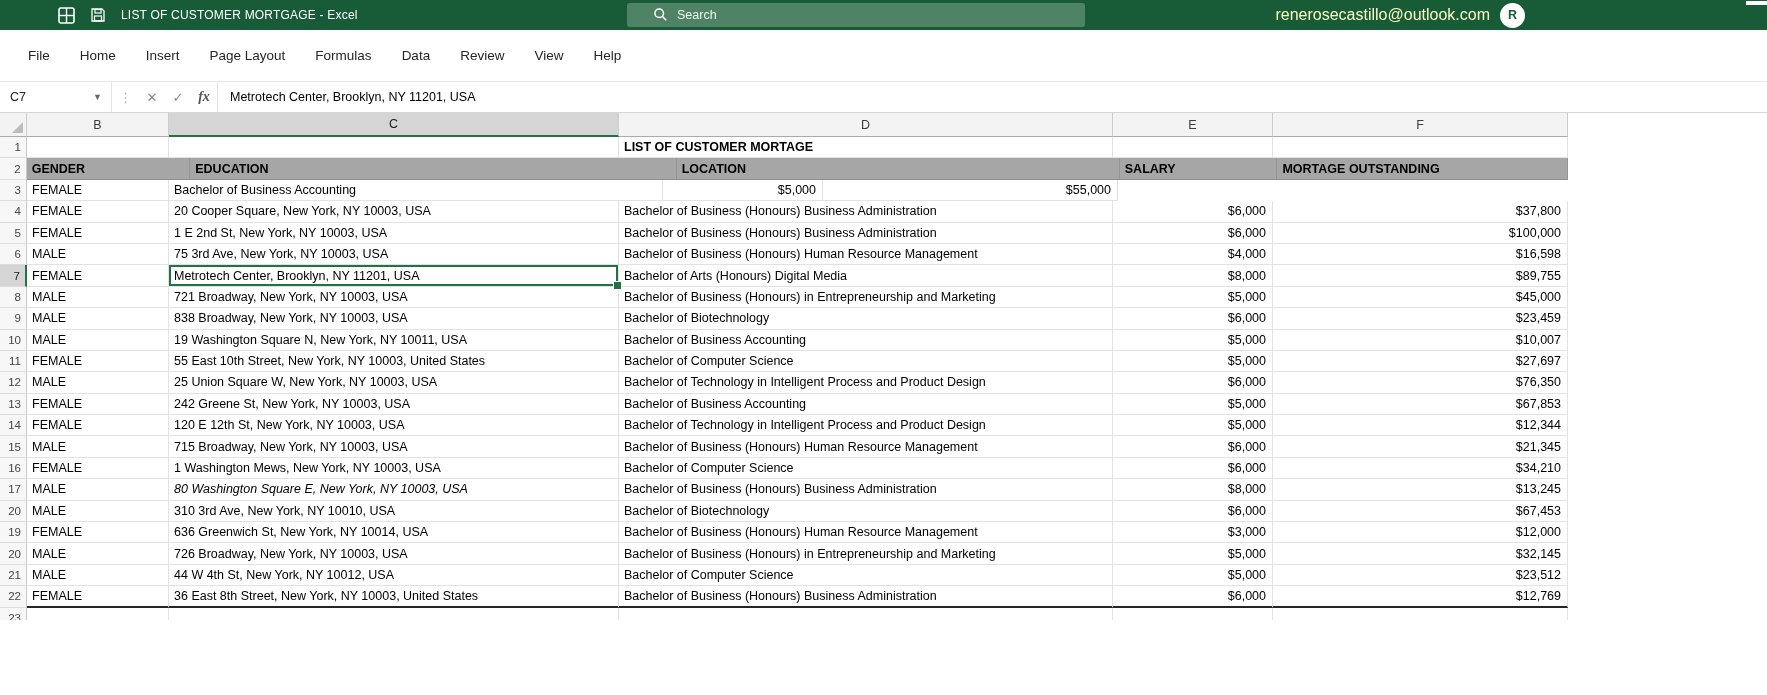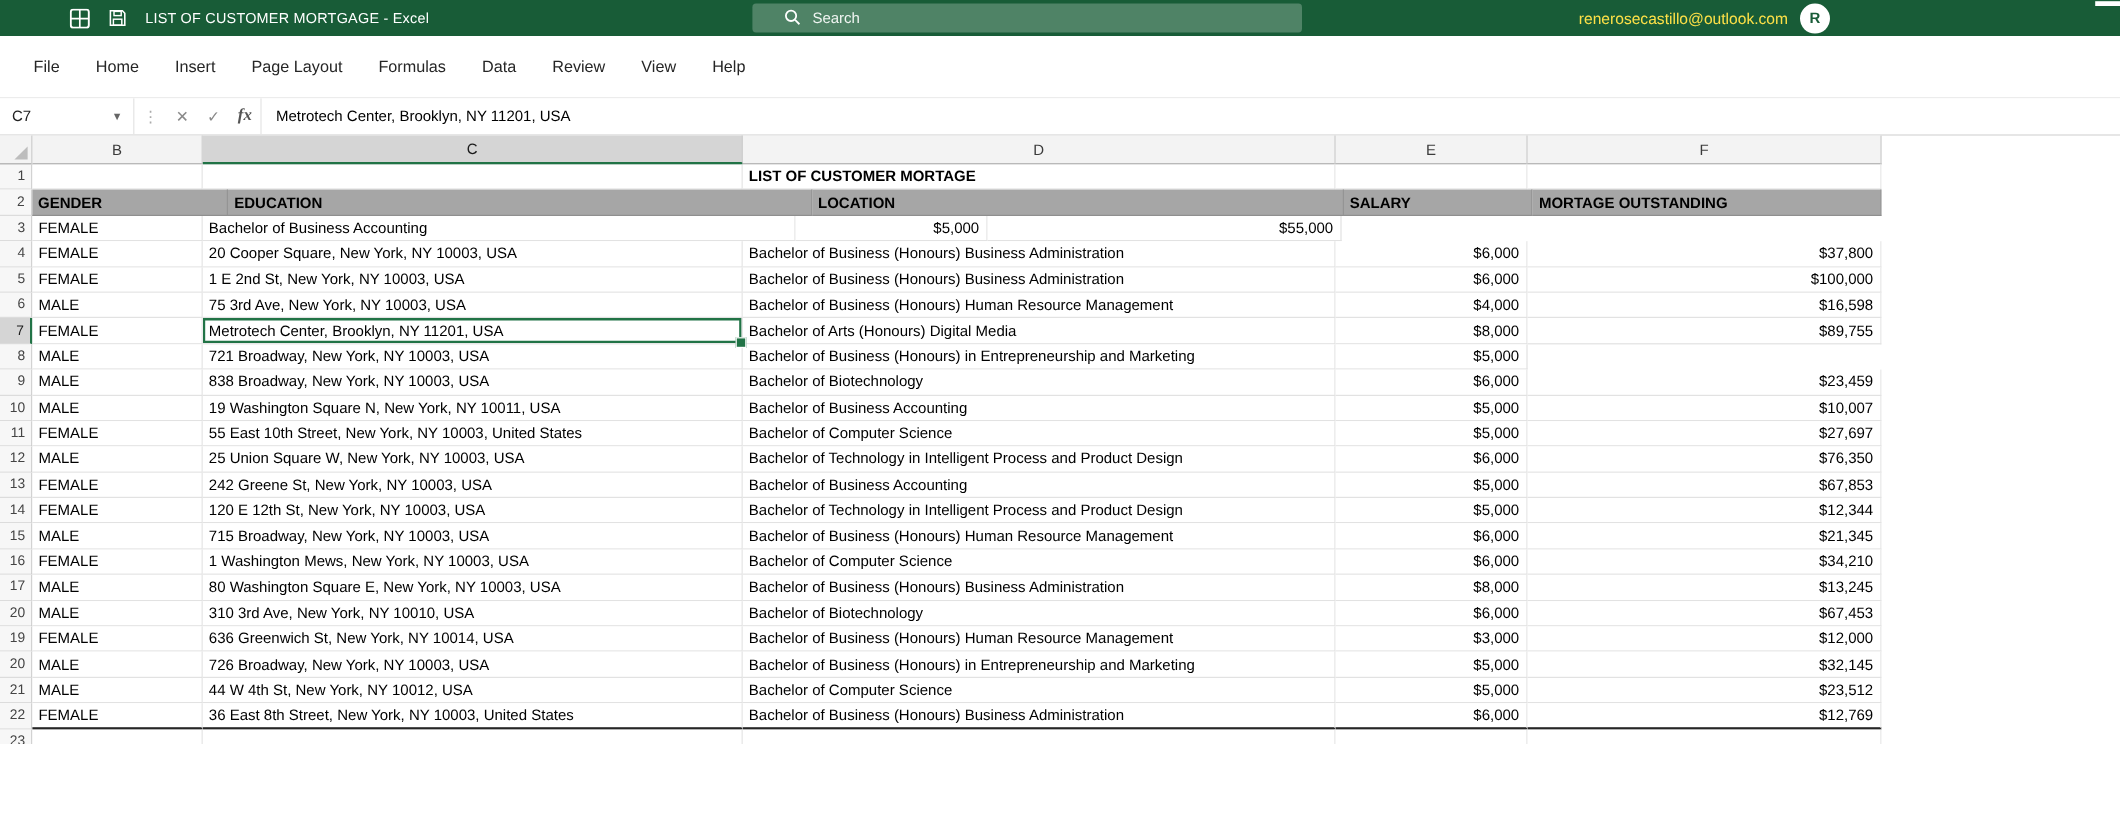--- a/index.html
+++ b/index.html
@@ -11,21 +11,21 @@
     color: #fff; position: relative; padding-left: 44px; }
   .tb-left { display: flex; align-items: center; gap: 14px; padding-left: 13px; }
   .tb-icon { width: 18px; height: 18px; display: flex; align-items: center; justify-content: center; }
   .tb-title { font-size: 12px; color: #fff; letter-spacing: .2px; }
   .tb-search { position: absolute; left: 627px; top: 3px; width: 458px; height: 24px;
     background: rgba(255,255,255,.24); border-radius: 3px; display: flex; align-items: center;
     padding-left: 26px; gap: 8px; cursor: pointer; }
   .tb-search .glass { position: absolute; left: 26px; top: 4px; }
   .tb-search .stext { font-size: 12.5px; color: #F0F5F2; padding-left: 24px; }
   .tb-right { margin-left: auto; display: flex; align-items: center; gap: 10px; margin-right: 242px; }
-  .tb-email { font-size: 13px; color: #fde047; cursor: pointer; }
+  .tb-email { font-size: 16px; color: #fef9c3; cursor: pointer; }
   .avatar { width: 25px; height: 25px; border-radius: 50%; background: #fff; color: #185C37;
     font-size: 12.5px; font-weight: bold; display: flex; align-items: center; justify-content: center;
     cursor: pointer; }
   .win-dash { position: absolute; top: 1px; right: 0; width: 21px; height: 4px; background: #fff; }
 
   
   .menubar { height: 52px; background: #fff; display: flex; align-items: center;
     padding-left: 13px; border-bottom: 1px solid #E8E8E8; }
   .menu-item { padding: 0 15px; font-size: 13.5px; color: #262626; cursor: pointer; }
 
@@ -198,20 +198,21 @@
       <div class="cell" style="width: 494px;">Bachelor of Arts (Honours) Digital Media</div>
       <div class="cell num" style="width: 160px;">$8,000</div>
       <div class="cell num" style="width: 295px;">$89,755</div>
     </div>
     <div class="row">
       <div class="rowhdr">8</div>
       <div class="cell" style="width: 142px;">MALE</div>
       <div class="cell" style="width: 450px;">721 Broadway, New York, NY 10003, USA</div>
       <div class="cell" style="width: 494px;">Bachelor of Business (Honours) in Entrepreneurship and Marketing</div>
       <div class="cell num" style="width: 160px;">$5,000</div>
+      <div class="cell num" style="width: 295px;">$45,000</div>
     </div>
     <div class="row">
       <div class="rowhdr">9</div>
       <div class="cell" style="width: 142px;">MALE</div>
       <div class="cell" style="width: 450px;">838 Broadway, New York, NY 10003, USA</div>
       <div class="cell" style="width: 494px;">Bachelor of Biotechnology</div>
       <div class="cell num" style="width: 160px;">$6,000</div>
       <div class="cell num" style="width: 295px;">$23,459</div>
     </div>
     <div class="row">
@@ -266,21 +267,21 @@
       <div class="rowhdr">16</div>
       <div class="cell" style="width: 142px;">FEMALE</div>
       <div class="cell" style="width: 450px;">1 Washington Mews, New York, NY 10003, USA</div>
       <div class="cell" style="width: 494px;">Bachelor of Computer Science</div>
       <div class="cell num" style="width: 160px;">$6,000</div>
       <div class="cell num" style="width: 295px;">$34,210</div>
     </div>
     <div class="row">
       <div class="rowhdr">17</div>
       <div class="cell" style="width: 142px;">MALE</div>
-      <div class="cell" style="width: 450px;">80 Washington Square E, New York, NY 10003, USA</div>
+      <div class="cell" style="width: 450px; font-style: italic;">80 Washington Square E, New York, NY 10003, USA</div>
       <div class="cell" style="width: 494px;">Bachelor of Business (Honours) Business Administration</div>
       <div class="cell num" style="width: 160px;">$8,000</div>
       <div class="cell num" style="width: 295px;">$13,245</div>
     </div>
     <div class="row">
       <div class="rowhdr">20</div>
       <div class="cell" style="width: 142px;">MALE</div>
       <div class="cell" style="width: 450px;">310 3rd Ave, New York, NY 10010, USA</div>
       <div class="cell" style="width: 494px;">Bachelor of Biotechnology</div>
       <div class="cell num" style="width: 160px;">$6,000</div>

